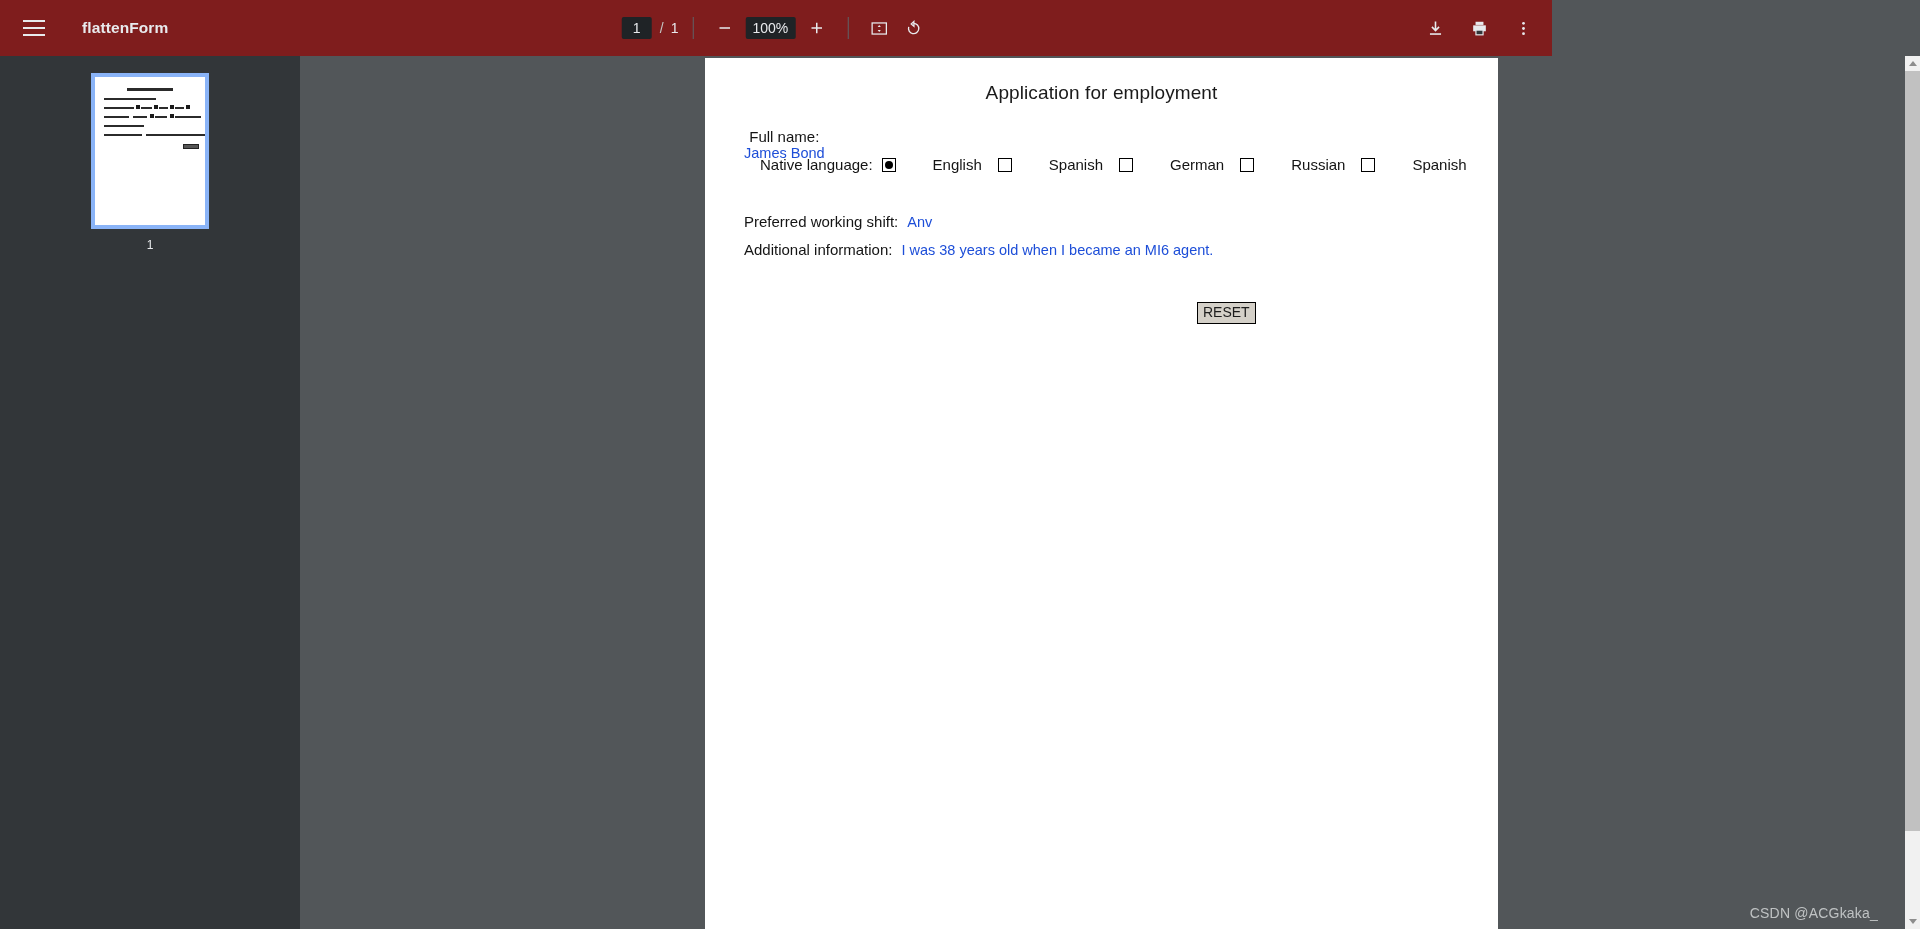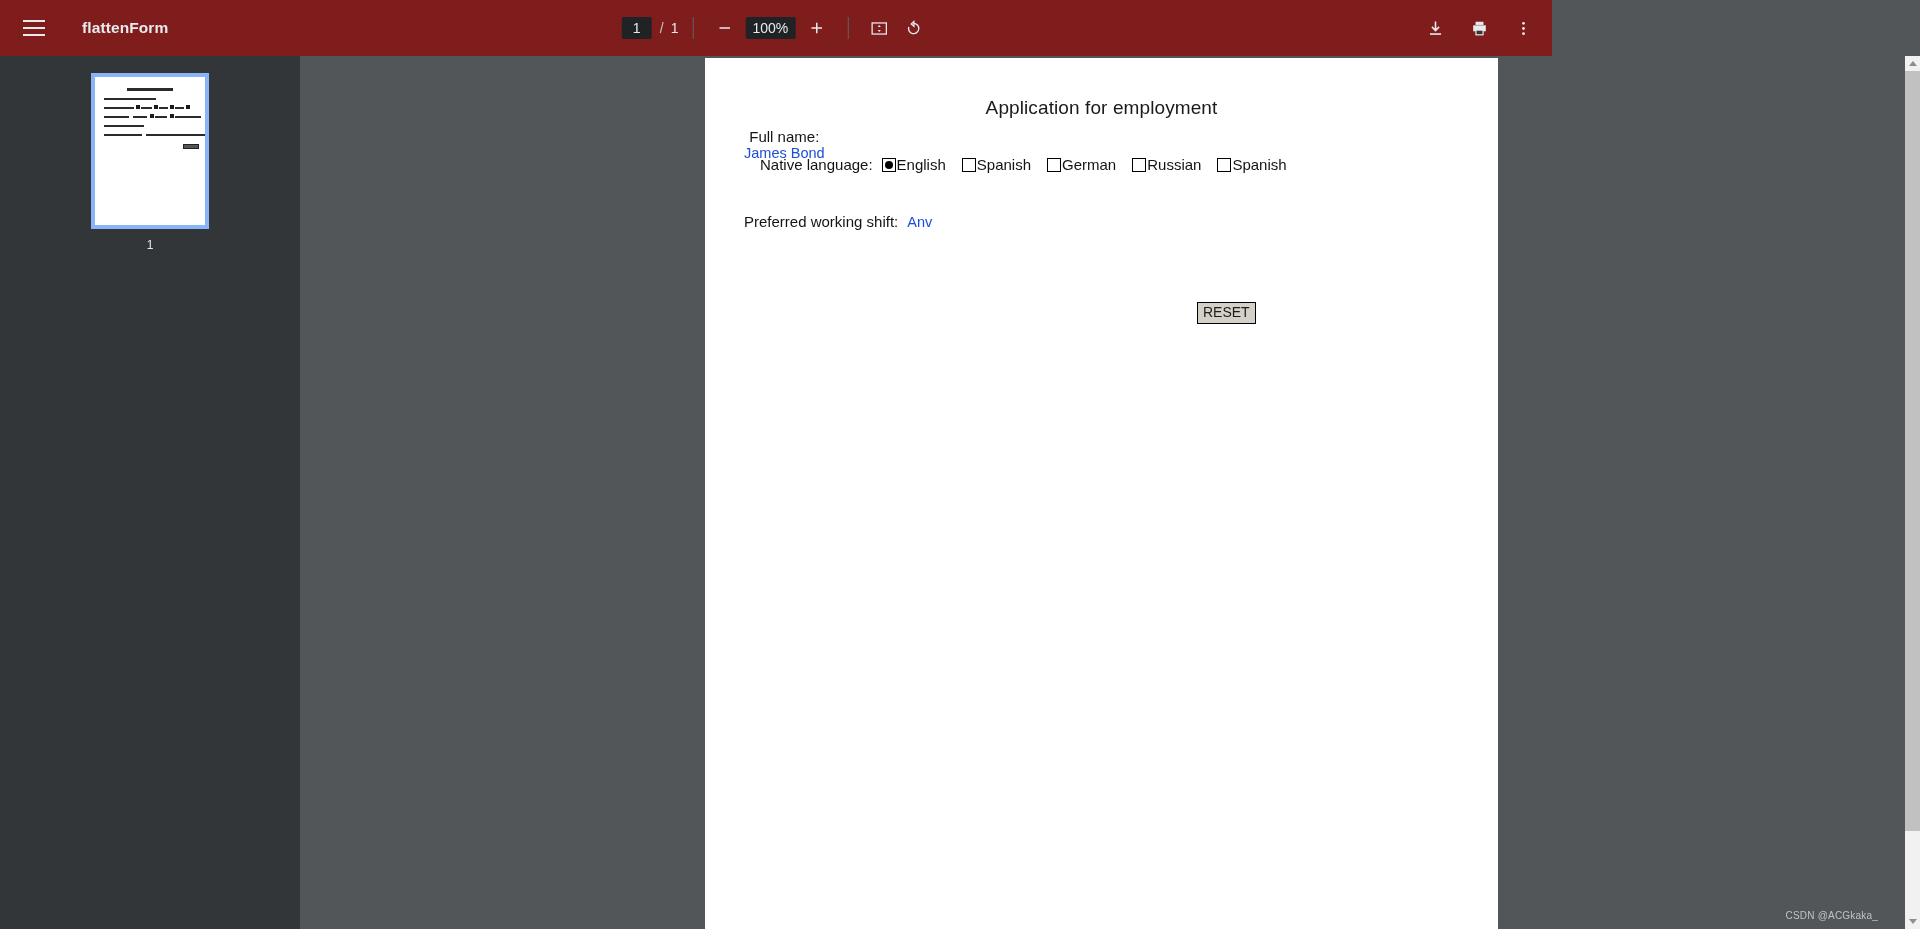--- a/index.html
+++ b/index.html
@@ -188,21 +188,21 @@
   }
   #page-inner {
     position: relative;
     width: 100%;
     height: 100%;
     color: #000;
     font-family: "Liberation Sans", sans-serif;
   }
   #form-title {
     position: absolute;
-    top: 39px;
+    top: 24px;
     width: 100%;
     text-align: center;
     font-size: 19px;
     color: #1a1a1a;
     letter-spacing: 0.1px;
   }
   .row {
     position: absolute;
     left: 39px;
     display: flex;
@@ -239,21 +239,21 @@
     width: 8px; height: 8px;
     background: #000;
     border-radius: 50%;
   }
   .lang-item {
     display: inline-flex;
     align-items: center;
     margin-right: 16px;
   }
   .lang-item:first-of-type { margin-left: 2px; }
-  .lang-label { font-size: 15px; }
+  .lang-label { font-size: 15px; padding-left: 36px; }
 
   
   .xmark {
     width: 15px; height: 15px;
     position: relative;
     display: inline-block;
     margin-right: 2px;
     vertical-align: middle;
     cursor: pointer;
   }
@@ -321,21 +321,21 @@
     background: #c1c1c1;
     cursor: pointer;
   }
 
   
   #watermark {
     position: absolute;
     right: 42px;
     bottom: 8px;
     color: #c9cccd;
-    font-size: 10px;
+    font-size: 14px;
     z-index: 25;
     opacity: 0.92;
     letter-spacing: 0.2px;
     pointer-events: none;
     margin-top: 41px;
   }
 </style>
 </head>
 <body>
 
@@ -488,20 +488,25 @@
         </span>
       </div>
 
 
       <div class="row" id="row-shift">
         <span>Preferred working shift:</span>
         <span class="gap-s"></span>
         <span class="field-value">Anv</span>
       </div>
 
+      <div class="row" id="row-extra">
+        <span>Additional information:</span>
+        <span class="gap-s"></span>
+        <span class="field-value">I was 38 years old when I became an MI6 agent.</span>
+      </div>
 
       <button id="reset-btn">RESET</button>
     </div>
   </div>
 </div>
 
 <div id="scrollbar">
   <div id="sb-up">
     <span class="sb-arrow"></span>
   </div>

